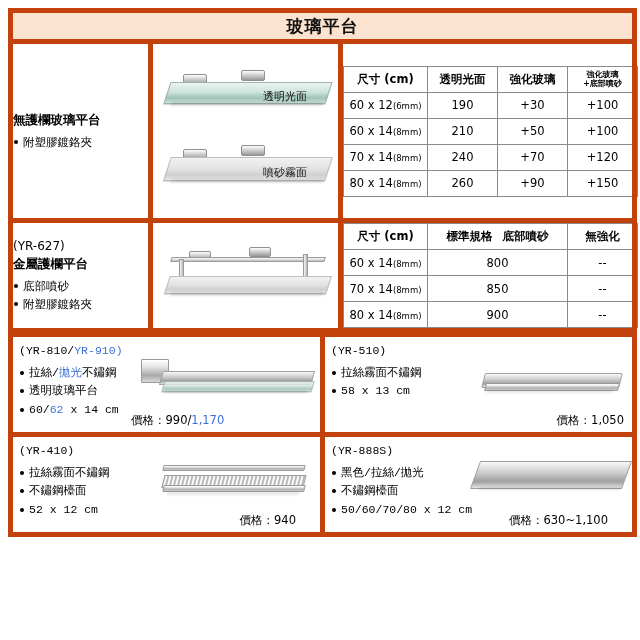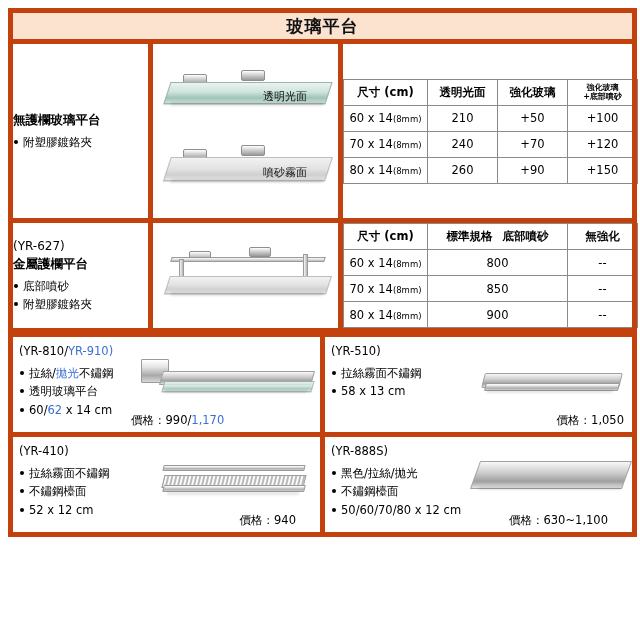--- a/index.html
+++ b/index.html
@@ -101,20 +101,21 @@
   }
   
   .prod{
     position:relative;
     height:95px;
   }
   .prodtext{
     font-size:11.5px;
     line-height:1.65;
     padding:5px 6px 0 6px;
+    font-family:Liberation Mono, monospace;
   }
   .blue{color:#3a6fd8;}
   .price{
     position:absolute;
     bottom:4px;
     font-size:11.5px;
     white-space:nowrap;
   }
   .metal-bar{
     position:absolute;
@@ -192,20 +193,26 @@
                 <tr>
             <th>尺寸 (cm)</th>
             <th>透明光面</th>
             <th>強化玻璃</th>
             <th style="line-height:1.15;">
               <span class="mini">強化玻璃</span>
               <span class="mini">+底部噴砂</span>
             </th>
           </tr>
           <tr>
+            <td><span>60 x 12</span><span class="sub">(6mm)</span></td>
+            <td>190</td>
+            <td>+30</td>
+            <td>+100</td>
+          </tr>
+          <tr>
             <td><span>60 x 14</span><span class="sub">(8mm)</span></td>
             <td>210</td>
             <td>+50</td>
             <td>+100</td>
           </tr>
           <tr>
             <td><span>70 x 14</span><span class="sub">(8mm)</span></td>
             <td>240</td>
             <td>+70</td>
             <td>+120</td>

